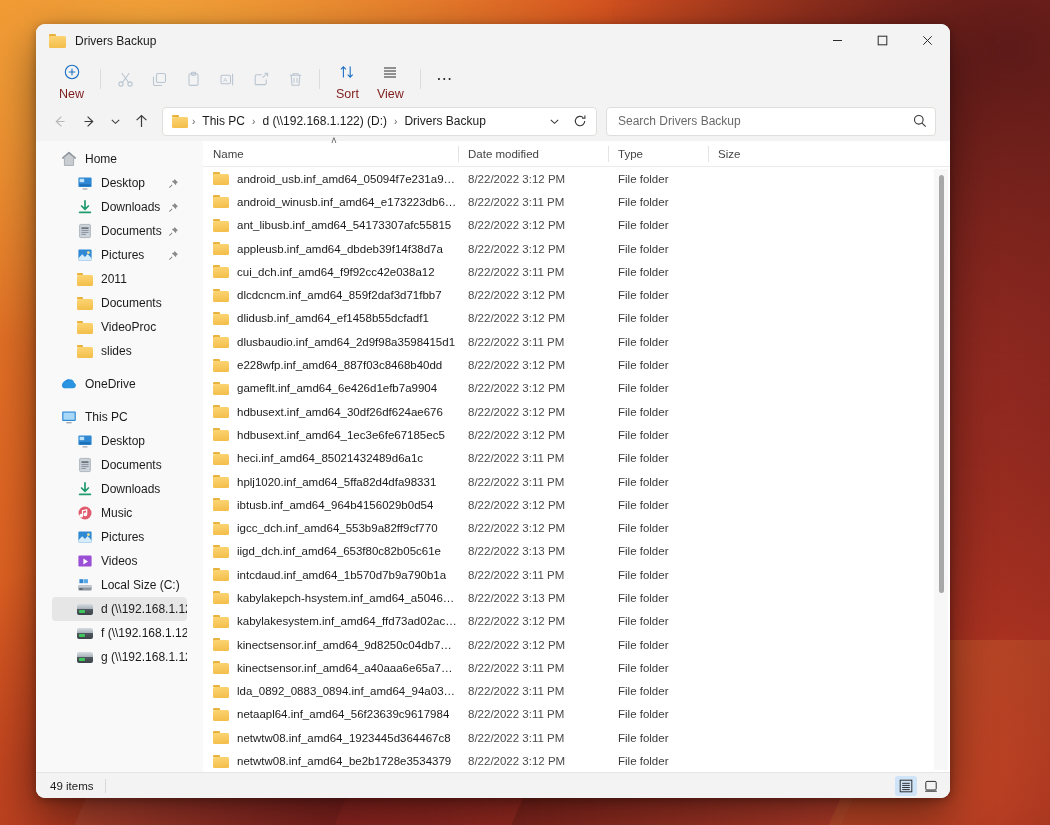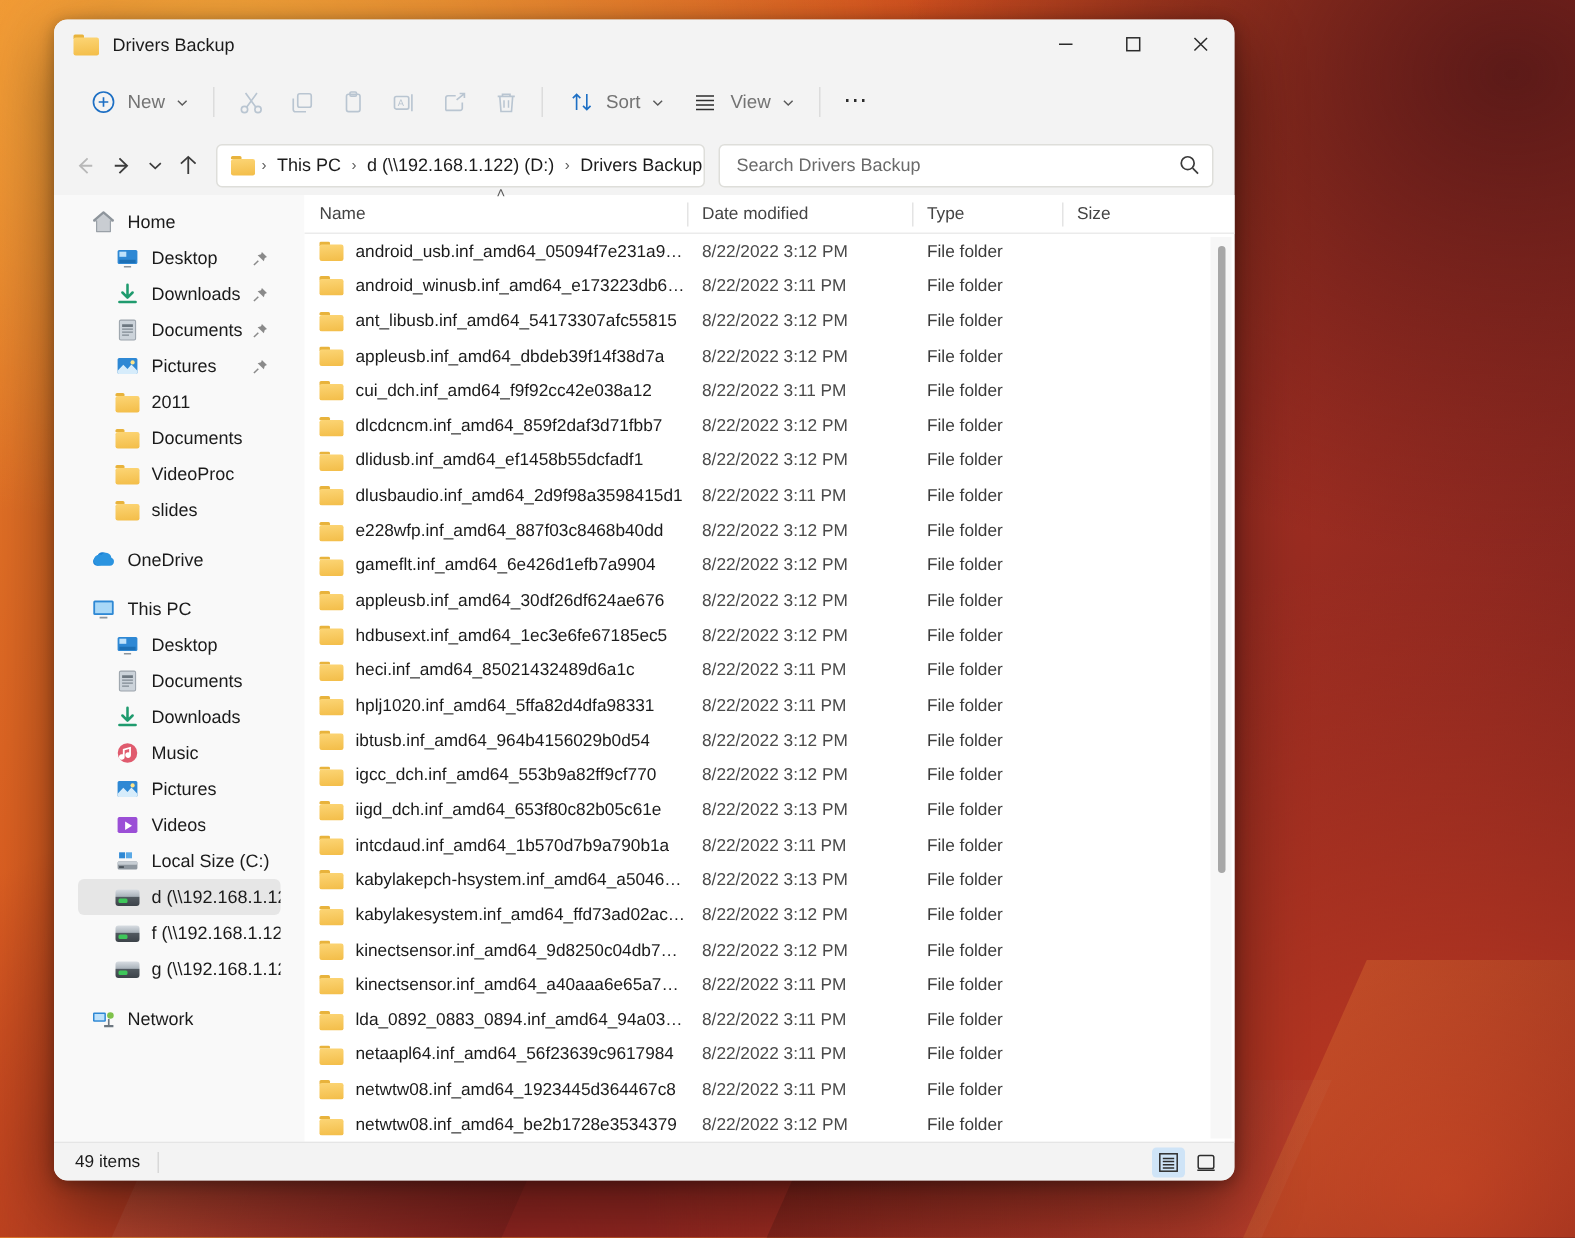--- a/index.html
+++ b/index.html
@@ -22,22 +22,22 @@
     transform: skewX(-24deg);
   }
   .s1 { left: 90px; top: 700px; width: 260px; height: 180px; }
   .s2 { left: 520px; top: 720px; width: 330px; height: 170px;
         background: linear-gradient(100deg, rgba(0,0,0,0.16), rgba(255,255,255,0.04)); }
   .s3 { left: 860px; top: 640px; width: 300px; height: 230px;
         background: linear-gradient(120deg, rgba(255,160,60,0.22), rgba(0,0,0,0.10)); }
 
   
   .window {
-    position: absolute; left: 36px; top: 13px;
-    width: 787px; height: 774px;
+    position: absolute; left: 36px; top: 24px;
+    width: 914px; height: 774px;
     background: #f3f3f3;
     border-radius: 9px;
     box-shadow: 0 16px 46px rgba(0,0,0,0.46), 0 2px 10px rgba(0,0,0,0.3);
     display: flex; flex-direction: column;
     overflow: hidden;
   }
 
   
   .titlebar {
     height: 33px; flex: 0 0 33px;
@@ -69,22 +69,22 @@
 
   
   .toolbar {
     height: 44px; flex: 0 0 44px;
     display: flex; align-items: center;
     padding: 0 14px;
     background: #f3f3f3;
   }
   .tb-btn {
     height: 30px; display: flex; align-items: center; gap: 7px;
-    padding: 0 9px; border-radius: 5px; color: #737373;
-    font-size: 12.5px; white-space: nowrap;
+    padding: 0 9px; border-radius: 5px; color: #7f1d1d;
+    font-size: 12.5px; white-space: nowrap; flex-direction: column;
   }
   .tb-icon { width: 19px; height: 19px; display: flex; align-items: center; justify-content: center; }
   .tb-icon.dim { color: #b9c5d1; }
   .chev { width: 9px; height: 9px; color: #5a5a5a; display:flex; align-items:center; }
   .tb-sep { width: 1px; height: 20px; background: #dcdcdc; margin: 0 7px; }
   .tb-iconbtn {
     width: 34px; height: 30px; border-radius: 5px;
     display: flex; align-items: center; justify-content: center;
   }
   .dots { font-size: 16px; color: #2b2b2b; letter-spacing: 1.4px; line-height: 1; }
@@ -674,32 +674,20 @@
           </span>
           <span class="ni-label">f (\\192.168.1.122) (</span>
         </div>
         <div class="nav-item lvl1">
           <span class="ni-icon">
             <span class="ico-drive"></span>
           </span>
           <span class="ni-label">g (\\192.168.1.122)</span>
         </div>
         <div class="nav-gap"></div>
-        <div class="nav-item">
-          <span class="ni-icon">
-            <svg width="16" height="16" viewBox="0 0 16 16">
-              <rect x="1" y="4" width="8.6" height="6.2" rx="0.9" fill="#2e88d4"></rect>
-              <rect x="2" y="5" width="6.6" height="4.2" fill="#bfe2fb"></rect>
-              <path d="M8.4 12.4h6.2v1.4H8.4z" fill="#6d7780"></path>
-              <path d="M11.5 8.4v4" stroke="#6d7780" stroke-width="1.1"></path>
-              <circle cx="12.6" cy="6" r="2.2" fill="#7fc24a"></circle>
-            </svg>
-          </span>
-          <span class="ni-label">Network</span>
-        </div>
       </div>
 
     <div class="filepane">
       <div class="colheader">
         <div class="col c-name">
           <span>Name</span>
           <span class="sortmark">˄</span>
         </div>
         <div class="col c-date">
           <span>Date modified</span>
@@ -832,21 +820,21 @@
             <div class="cell date">8/22/2022 3:12 PM</div>
             <div class="cell type">File folder</div>
             <div class="cell size"></div>
           </div>
           <div class="row">
             <div class="cell name">
               <span class="ico-folder">
                 <span class="tab"></span>
                 <span class="body"></span>
               </span>
-              <span class="nm">appleusb.inf_amd64_30df26df624ae676</span>
+              <span class="nm">hdbusext.inf_amd64_30df26df624ae676</span>
             </div>
             <div class="cell date">8/22/2022 3:12 PM</div>
             <div class="cell type">File folder</div>
             <div class="cell size"></div>
           </div>
           <div class="row">
             <div class="cell name">
               <span class="ico-folder">
                 <span class="tab"></span>
                 <span class="body"></span>

